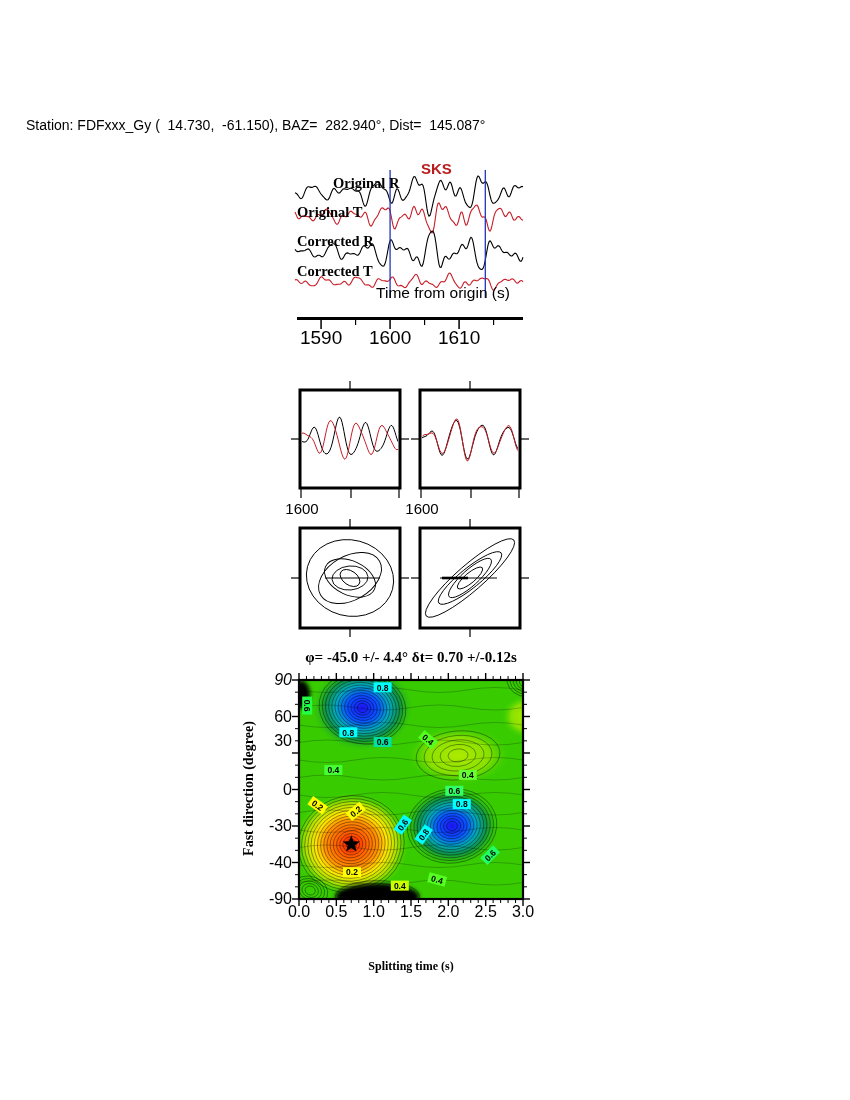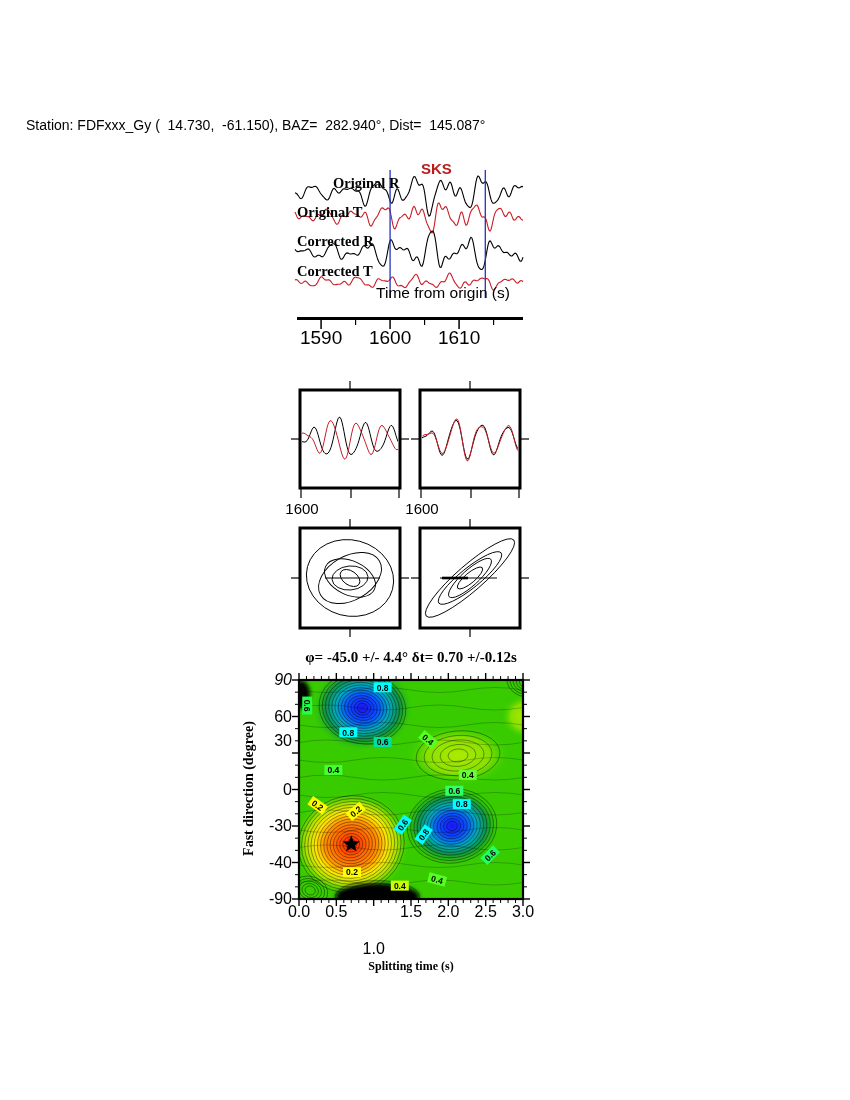--- a/index.html
+++ b/index.html
@@ -397,21 +397,21 @@
 
 
   <div id="labels">
       <div class="abs tick t17" style="left:291.0800000000003px;top:327px;width:60px;">1590</div>
       <div class="abs tick t17" style="left:360.0800000000003px;top:327px;width:60px;">1600</div>
       <div class="abs tick t17" style="left:429.0800000000003px;top:327px;width:60px;">1610</div>
       <div class="abs tick t15" style="left:272px;top:500px;width:60px;">1600</div>
       <div class="abs tick t15" style="left:392px;top:500px;width:60px;">1600</div>
       <div class="abs tick t16" style="left:269px;top:903px;width:60px;">0.0</div>
       <div class="abs tick t16" style="left:306.3333333333333px;top:903px;width:60px;text-align:center;">0.5</div>
-      <div class="abs tick t16" style="left:343.6666666666667px;top:940px;width:60px;">1.0</div>
+      <div class="abs tick t16" style="left:343.6666666666667px;top:903px;width:60px;">1.0</div>
       <div class="abs tick t16" style="left:381px;top:903px;width:60px;">1.5</div>
       <div class="abs tick t16" style="left:418.33333333333337px;top:903px;width:60px;">2.0</div>
       <div class="abs tick t16" style="left:455.6666666666667px;top:903px;width:60px;">2.5</div>
       <div class="abs tick t16" style="left:493px;top:903px;width:60px;">3.0</div>
       <div class="abs tick t16 right" style="left:252px;top:671px;width:40px;height:18px;line-height:18px;font-style:italic;">90</div>
       <div class="abs tick t16 right" style="left:252px;top:707.5px;width:40px;height:18px;line-height:18px;">60</div>
       <div class="abs tick t16 right" style="left:252px;top:732px;width:40px;height:18px;line-height:18px;">30</div>
       <div class="abs tick t16 right" style="left:252px;top:780.5px;width:40px;height:18px;line-height:18px;">0</div>
       <div class="abs tick t16 right" style="left:252px;top:817px;width:40px;height:18px;line-height:18px;">-30</div>
       <div class="abs tick t16 right" style="left:252px;top:853.5px;width:40px;height:18px;line-height:18px;">-40</div>

